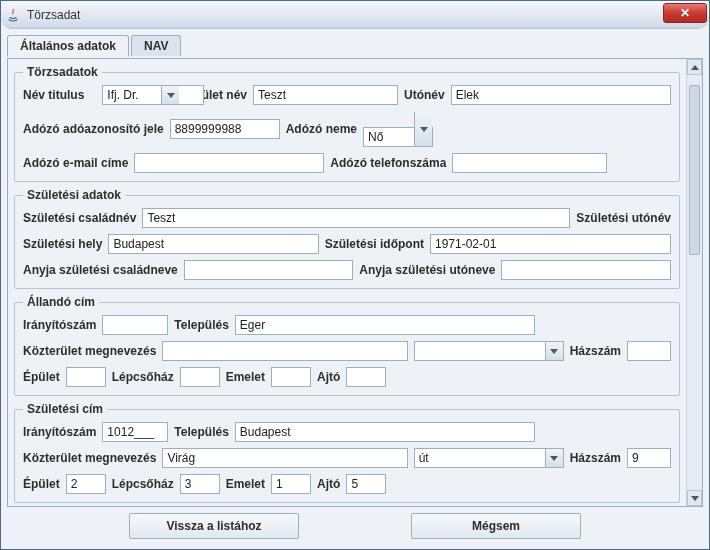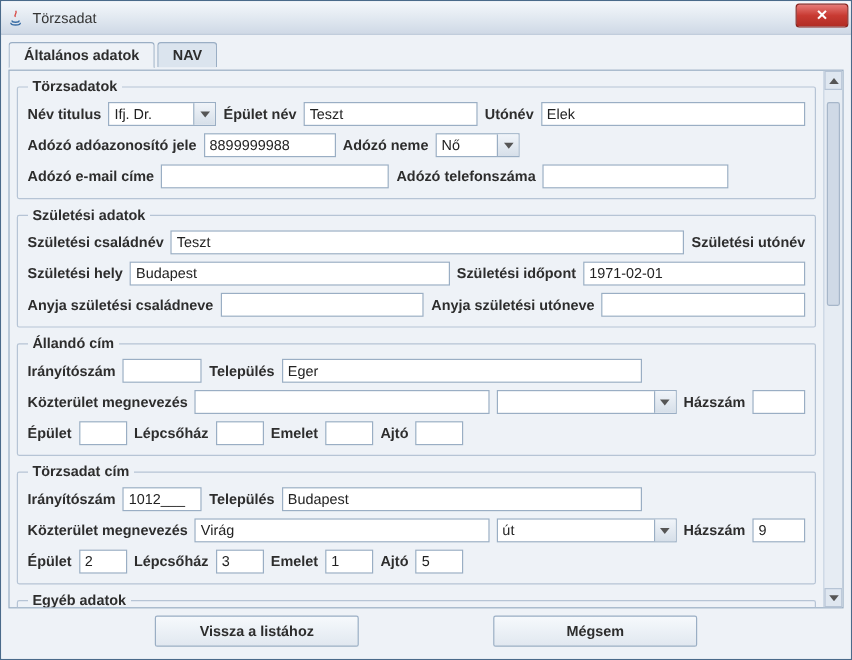--- a/index.html
+++ b/index.html
@@ -22,20 +22,21 @@
     flex-direction: column;
   }
   .titlebar {
     height: 28px;
     background: linear-gradient(to bottom, #f4f7fb 0%, #e2e9f1 50%, #cfd9e6 100%);
     border-bottom: 1px solid #b6c4d5;
     display: flex;
     align-items: center;
     padding: 0 4px;
     position: relative;
+    border-radius: 12px;
   }
   .titlebar .java-icon {
     width: 16px; height: 16px;
     margin-right: 6px;
     display: inline-block;
   }
   .titlebar .title-text {
     color: #333;
     font-size: 12px;
   }
@@ -234,36 +235,36 @@
     </div>
 
     <div class="tabpage">
       <div class="form-area">
 
         <fieldset class="group">
           <legend>Törzsadatok</legend>
           <div class="row">
             <label class="field-label">Név titulus</label>
             <div class="combo-wrap" style="width:90px;">
-              <input class="text" style="width: 90px;" value="Ifj. Dr.">
+              <input class="text" style="width: 102px; margin-left: 12px;" value="Ifj. Dr.">
               <div class="combo-btn">
                   <span class="tri-down"></span>
                 </div>
             </div>
             <label class="field-label">Épület név</label>
             <input class="text" style="width: 145px;" value="Teszt">
             <label class="field-label">Utónév</label>
             <input class="text" style="flex: 1 1 0%;" value="Elek">
           </div>
           <div class="row">
             <label class="field-label">Adózó adóazonosító jele</label>
             <input class="text" style="width: 110px;" value="8899999988">
             <label class="field-label">Adózó neme</label>
             <div class="combo-wrap" style="width:70px;">
-              <input class="text" style="width: 70px;" value="Nő">
+              <input class="text" style="width: 70px; margin-top: 16px;" value="Nő">
               <div class="combo-btn">
                   <span class="tri-down"></span>
                 </div>
             </div>
           </div>
           <div class="row">
             <label class="field-label">Adózó e-mail címe</label>
             <input class="text" style="width: 190px;" value="">
             <label class="field-label">Adózó telefonszáma</label>
             <input class="text" style="width: 155px;" value="">
@@ -274,21 +275,21 @@
           <legend>Születési adatok</legend>
           <div class="row">
             <label class="field-label">Születési családnév</label>
             <input class="text" style="flex: 1 1 0%;" value="Teszt">
             <label class="field-label">Születési utónév</label>
           </div>
           <div class="row">
             <label class="field-label">Születési hely</label>
             <input class="text" style="flex: 1 1 0%;" value="Budapest">
             <label class="field-label">Születési időpont</label>
-            <input class="text" style="width: 185px;" value="1971-02-01">
+            <input class="text" style="width: 241px;" value="1971-02-01">
           </div>
           <div class="row">
             <label class="field-label">Anyja születési családneve</label>
             <input class="text" style="flex: 1 1 0%;" value="">
             <label class="field-label">Anyja születési utóneve</label>
             <input class="text" style="flex: 1 1 0%;" value="">
           </div>
         </fieldset>
 
         <fieldset class="group">
@@ -317,21 +318,21 @@
             <label class="field-label">Lépcsőház</label>
             <input class="text" style="width: 40px;" value="">
             <label class="field-label">Emelet</label>
             <input class="text" style="width: 40px;" value="">
             <label class="field-label">Ajtó</label>
             <input class="text" style="width: 40px;" value="">
           </div>
         </fieldset>
 
         <fieldset class="group">
-          <legend>Törzsadat cím</legend>
+          <legend>Születési cím</legend>
           <div class="row">
             <label class="field-label">Irányítószám</label>
             <input class="text" style="width: 66px;" value="1012___">
             <label class="field-label">Település</label>
             <input class="text" style="width: 300px;" value="Budapest">
           </div>
           <div class="row">
             <label class="field-label">Közterület megnevezés</label>
             <input class="text" style="flex: 1 1 0%;" value="Virág">
             <div class="combo-wrap" style="width:150px;">

